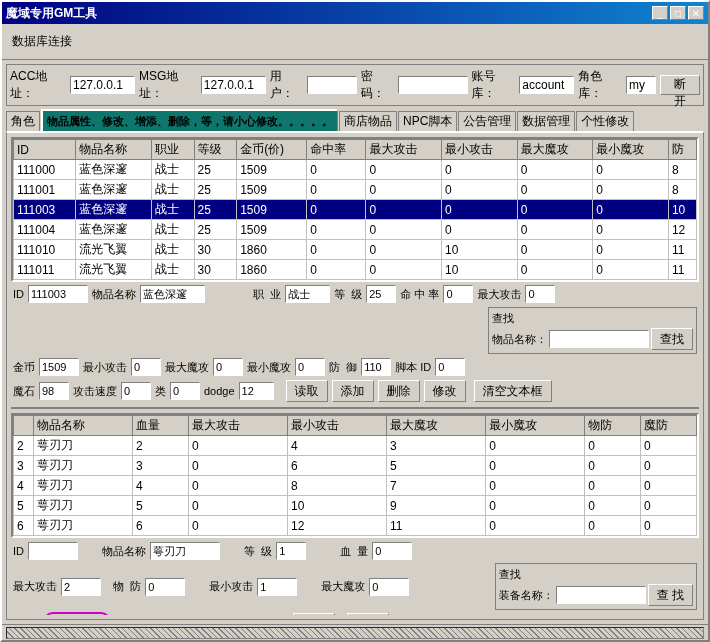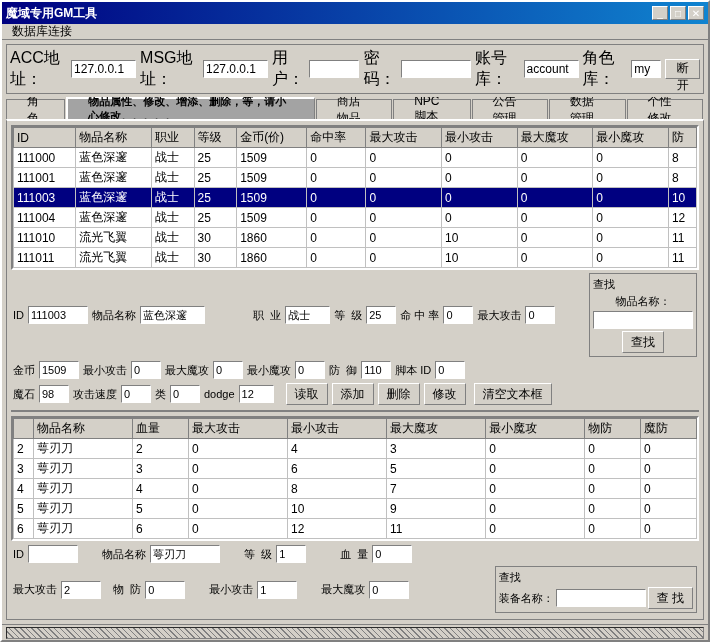--- a/index.html
+++ b/index.html
@@ -5,33 +5,33 @@
     * { box-sizing: border-box; margin: 0; padding: 0; font-family: 'SimSun', '宋体', sans-serif; font-size: 12px; }
     body { background: #d4d0c8; width: 710px; height: 642px; overflow: hidden; }
     
     .window { width: 710px; height: 642px; background: #d4d0c8; border: 2px solid #808080; border-top: 2px solid #ffffff; border-left: 2px solid #ffffff; display: flex; flex-direction: column; }
     
     .title-bar { background: linear-gradient(to right, #000080, #1084d0); color: white; height: 22px; display: flex; align-items: center; justify-content: space-between; padding: 0 4px; flex-shrink: 0; }
     .title-bar-text { font-size: 12px; font-weight: bold; }
     .title-bar-buttons { display: flex; gap: 2px; }
     .title-btn { width: 16px; height: 14px; background: #d4d0c8; border: 1px solid; border-color: #ffffff #808080 #808080 #ffffff; font-size: 10px; display: flex; align-items: center; justify-content: center; cursor: pointer; }
     
-    .menu-bar { background: #d4d0c8; height: 16px; display: flex; align-items: center; padding: 0 4px; border-bottom: 1px solid #808080; flex-shrink: 0; }
+    .menu-bar { background: #d4d0c8; height: 36px; display: flex; align-items: center; padding: 0 4px; border-bottom: 1px solid #808080; flex-shrink: 0; }
     .menu-item { padding: 2px 6px; font-size: 12px; cursor: pointer; }
     
     .content { flex: 1; padding: 4px; display: flex; flex-direction: column; gap: 3px; overflow: hidden; }
     
     .db-connect { background: #d4d0c8; border: 1px solid #808080; padding: 3px; display: flex; align-items: center; gap: 4px; flex-shrink: 0; }
-    .db-label { font-size: 16px; }
+    .db-label { font-size: 12px; }
     .db-input { height: 18px; border: 1px solid; border-color: #808080 #ffffff #ffffff #808080; background: white; padding: 0 2px; font-size: 12px; }
     .disconnect-btn { height: 20px; background: #d4d0c8; border: 1px solid; border-color: #ffffff #808080 #808080 #ffffff; padding: 0 8px; cursor: pointer; font-size: 12px; }
     
     .tabs { display: flex; align-items: flex-end; flex-shrink: 0; }
-    .tab { height: 20px; background: #d4d0c8; border: 1px solid #808080; border-bottom: none; padding: 0 20px; display: flex; align-items: center; cursor: pointer; font-size: 12px; margin-right: 1px; }
-    .tab.active { background: #a3a3a3; height: 22px; border-top: 2px solid #ffffff; border-left: 2px solid #ffffff; font-weight: bold; }
+    .tab { height: 20px; background: #d4d0c8; border: 1px solid #808080; border-bottom: none; padding: 0 4px; display: flex; align-items: center; cursor: pointer; font-size: 12px; margin-right: 1px; }
+    .tab.active { background: #0f766e; height: 22px; border-top: 2px solid #ffffff; border-left: 2px solid #ffffff; font-weight: bold; }
     
     .tab-content { flex: 1; border: 1px solid #808080; border-top: 2px solid #ffffff; background: #d4d0c8; padding: 4px; display: flex; flex-direction: column; gap: 4px; overflow: hidden; }
     
     .data-table { width: 100%; border-collapse: collapse; font-size: 11px; }
     .data-table th { background: #d4d0c8; border: 1px solid #808080; padding: 1px 3px; text-align: left; font-weight: normal; white-space: nowrap; }
     .data-table td { border: 1px solid #c0c0c0; padding: 1px 3px; white-space: nowrap; background: white; }
     .data-table tr.selected td { background: #000080; color: white; }
     .field-input { height: 18px; border: 1px solid; border-color: #808080 #ffffff #ffffff #808080; background: white; padding: 0 2px; font-size: 11px; }
     
     .btn { height: 22px; background: #d4d0c8; border: 1px solid; border-color: #ffffff #808080 #808080 #ffffff; padding: 0 8px; cursor: pointer; font-size: 12px; white-space: nowrap; }
@@ -199,21 +199,21 @@
             <input class="field-input" style="width: 45px;" id="job-input" value="战士">
             <span style="font-size:11px;">等&nbsp;&nbsp;级</span>
             <input class="field-input" style="width: 30px;" id="level-input" value="25">
             <span style="font-size:11px;">命&nbsp;中&nbsp;率</span>
             <input class="field-input" style="width: 30px;" id="hit-input" value="0">
             <span style="font-size:11px;">最大攻击</span>
             <input class="field-input" style="width: 30px;" id="maxatk-input" value="0">
 
             <div style="margin-left:auto; display:flex; flex-direction:column; gap:2px; border:1px solid #808080; padding:3px;">
               <span style="font-size:11px;">查找</span>
-              <div style="display:flex; align-items:center; gap:2px;flex-direction:column;">
+              <div style="display:flex; align-items:center; gap:2px;">
                 <span style="font-size:11px;">物品名称：</span>
                 <input class="field-input" style="width: 100px;">
                 <button class="btn">查找</button>
               </div>
             </div>
           </div>
 
           <div style="display:flex; gap:4px; align-items:center; flex-wrap:wrap; padding:1px 2px;">
             <span style="font-size:11px;">金币</span>
             <input class="field-input" style="width: 40px;" id="gold-input" value="1509">

